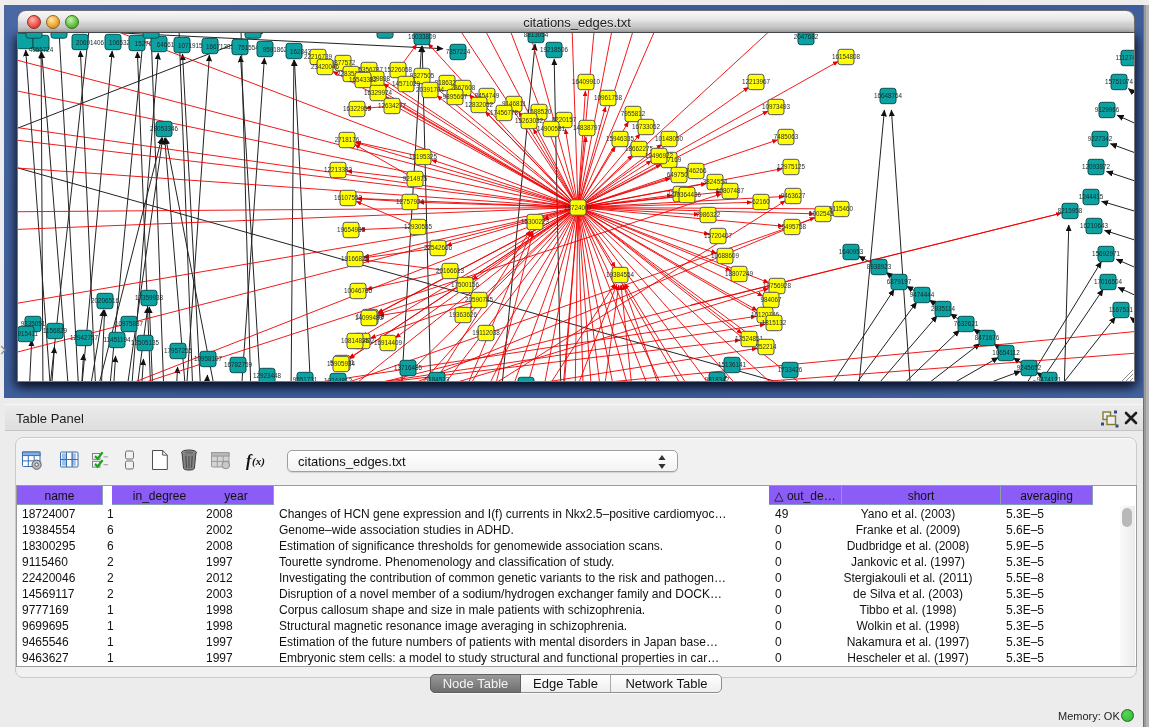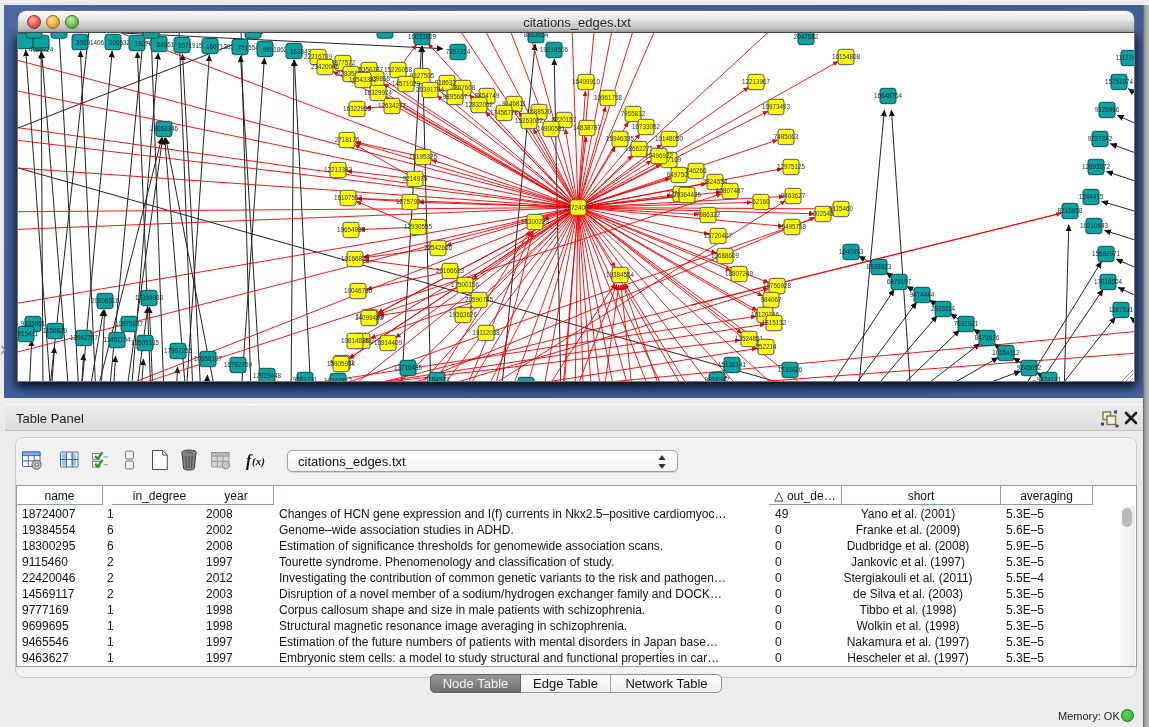--- a/index.html
+++ b/index.html
@@ -28,21 +28,21 @@
   #phead span { position:absolute; left:11px; top:6px; font-size:13px; color:#1f1f1f; }
   #innerpanel { left:15px; top:437px; width:1122px; height:241px; background:#f1f1f1;
      border:1px solid #cacaca; border-radius:8px;
      box-shadow:inset 0 1px 0 #fbfbfb; }
   #dropdown { left:287px; top:450px; width:391px; height:22px; background:linear-gradient(#ffffff,#f3f3f3);
      border:1px solid #9f9f9f; border-radius:5px; box-shadow:0 1px 1px rgba(0,0,0,0.12); }
   #dropdown span { position:absolute; left:10px; top:3px; font-size:13px; color:#111; }
   
   #tablewrap { left:16px; top:485px; width:1121px; height:182px; background:#fff;
      border:1px solid #9b9b9b; }
-  .th { position:absolute; top:485px; height:20px; background:#ffffff;
+  .th { position:absolute; top:485px; height:20px; background:#8b5cf6;
      border-right:1px solid #86a0b4; border-top:1px solid #9b9b9b; border-bottom:1px solid #86a0b4;
      font-size:12px; color:#111; text-align:center; line-height:20px; }
   .tr { position:absolute; left:0; width:1137px; height:16px; font-size:12px; color:#111; }
   .c { position:absolute; top:1px; white-space:nowrap; }
   .ctr { text-align:center; }
   
   #sbtrack { left:1120px; top:506px; width:15px; height:160px; background:linear-gradient(90deg,#fafafa,#ececec); }
   #sbthumb { left:1122px; top:508px; width:10px; height:19px; background:#b9b9b9; border-radius:5px; }
   
   #tabs { left:430px; top:674px; width:292px; height:19px; border:1px solid #8e8e8e; border-radius:5px;
@@ -708,21 +708,21 @@
   <div class="abs th" style="left:199px; width:75px;">year</div>
   <div class="abs th" style="left:769px; width:73px;">△ out_de…</div>
   <div class="abs th" style="left:842px; width:159px;">short</div>
   <div class="abs th" style="left:1001px; width:92px;">averaging</div>
   <div class="tr" style="top:506px">
       <span class="c" style="left:22px">18724007</span>
       <span class="c" style="left:107px">1</span>
       <span class="c" style="left:206px">2008</span>
       <span class="c" style="left:279px">Changes of HCN gene expression and I(f) currents in Nkx2.5–positive cardiomyoc…</span>
       <span class="c" style="left:775px">49</span>
-      <span class="c ctr" style="left:842px;width:132px">Yano et al. (2001)</span>
+      <span class="c ctr" style="left:842px;width:132px">Yano et al. (2003)</span>
       <span class="c" style="left:1006px">5.3E–5</span>
     </div>
 <div class="tr" style="top:522px">
       <span class="c" style="left:22px">19384554</span>
       <span class="c" style="left:107px">6</span>
       <span class="c" style="left:206px">2002</span>
       <span class="c" style="left:279px">Genome–wide association studies in ADHD.</span>
       <span class="c" style="left:775px">0</span>
       <span class="c ctr" style="left:842px;width:132px">Franke et al. (2009)</span>
       <span class="c" style="left:1006px">5.6E–5</span>
@@ -745,21 +745,21 @@
       <span class="c ctr" style="left:842px;width:132px">Jankovic et al. (1997)</span>
       <span class="c" style="left:1006px">5.3E–5</span>
     </div>
 <div class="tr" style="top:570px">
       <span class="c" style="left:22px">22420046</span>
       <span class="c" style="left:107px">2</span>
       <span class="c" style="left:206px">2012</span>
       <span class="c" style="left:279px">Investigating the contribution of common genetic variants to the risk and pathogen…</span>
       <span class="c" style="left:775px">0</span>
       <span class="c ctr" style="left:842px;width:132px">Stergiakouli et al. (2011)</span>
-      <span class="c" style="left:1006px">5.5E–4</span>
+      <span class="c" style="left:1006px">5.5E–8</span>
     </div>
 <div class="tr" style="top:586px">
       <span class="c" style="left:22px">14569117</span>
       <span class="c" style="left:107px">2</span>
       <span class="c" style="left:206px">2003</span>
       <span class="c" style="left:279px">Disruption of a novel member of a sodium/hydrogen exchanger family and DOCK…</span>
       <span class="c" style="left:775px">0</span>
       <span class="c ctr" style="left:842px;width:132px">de Silva et al. (2003)</span>
       <span class="c" style="left:1006px">5.3E–5</span>
     </div>

